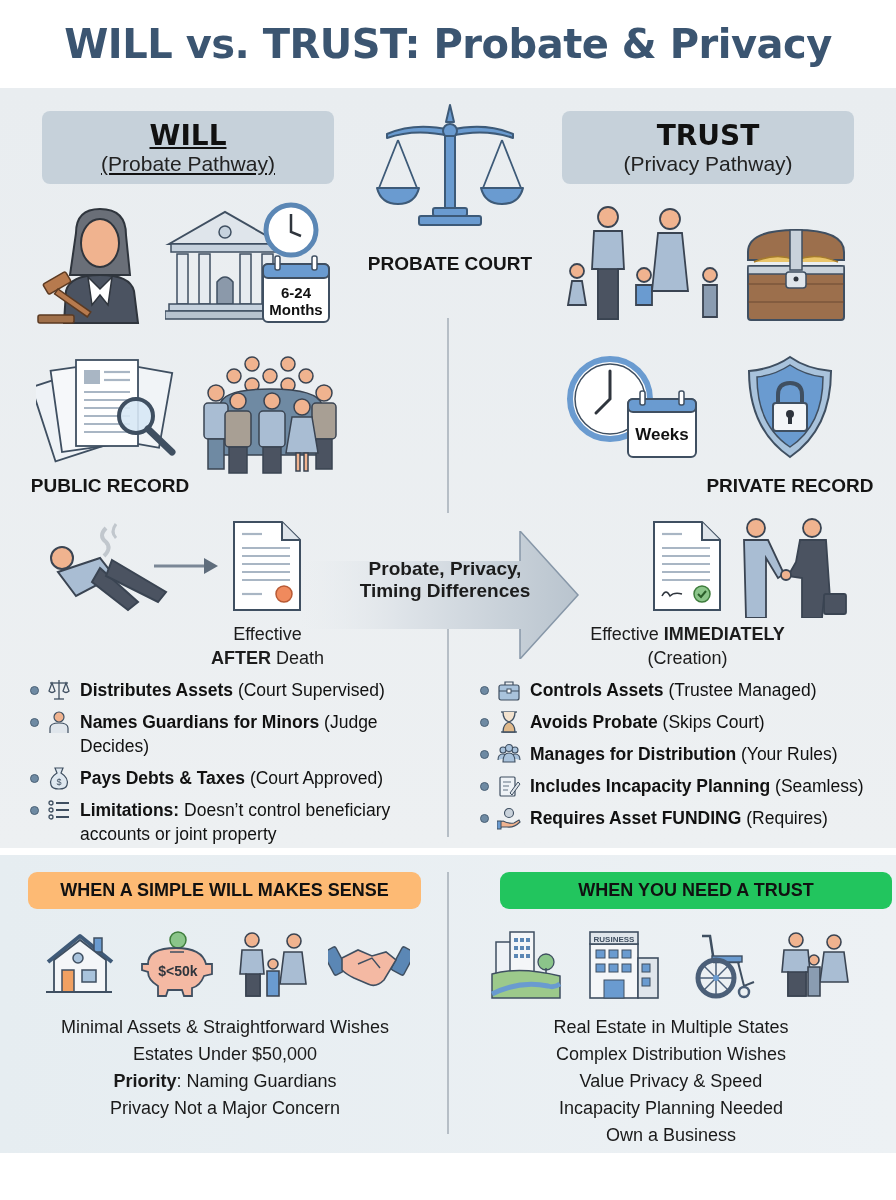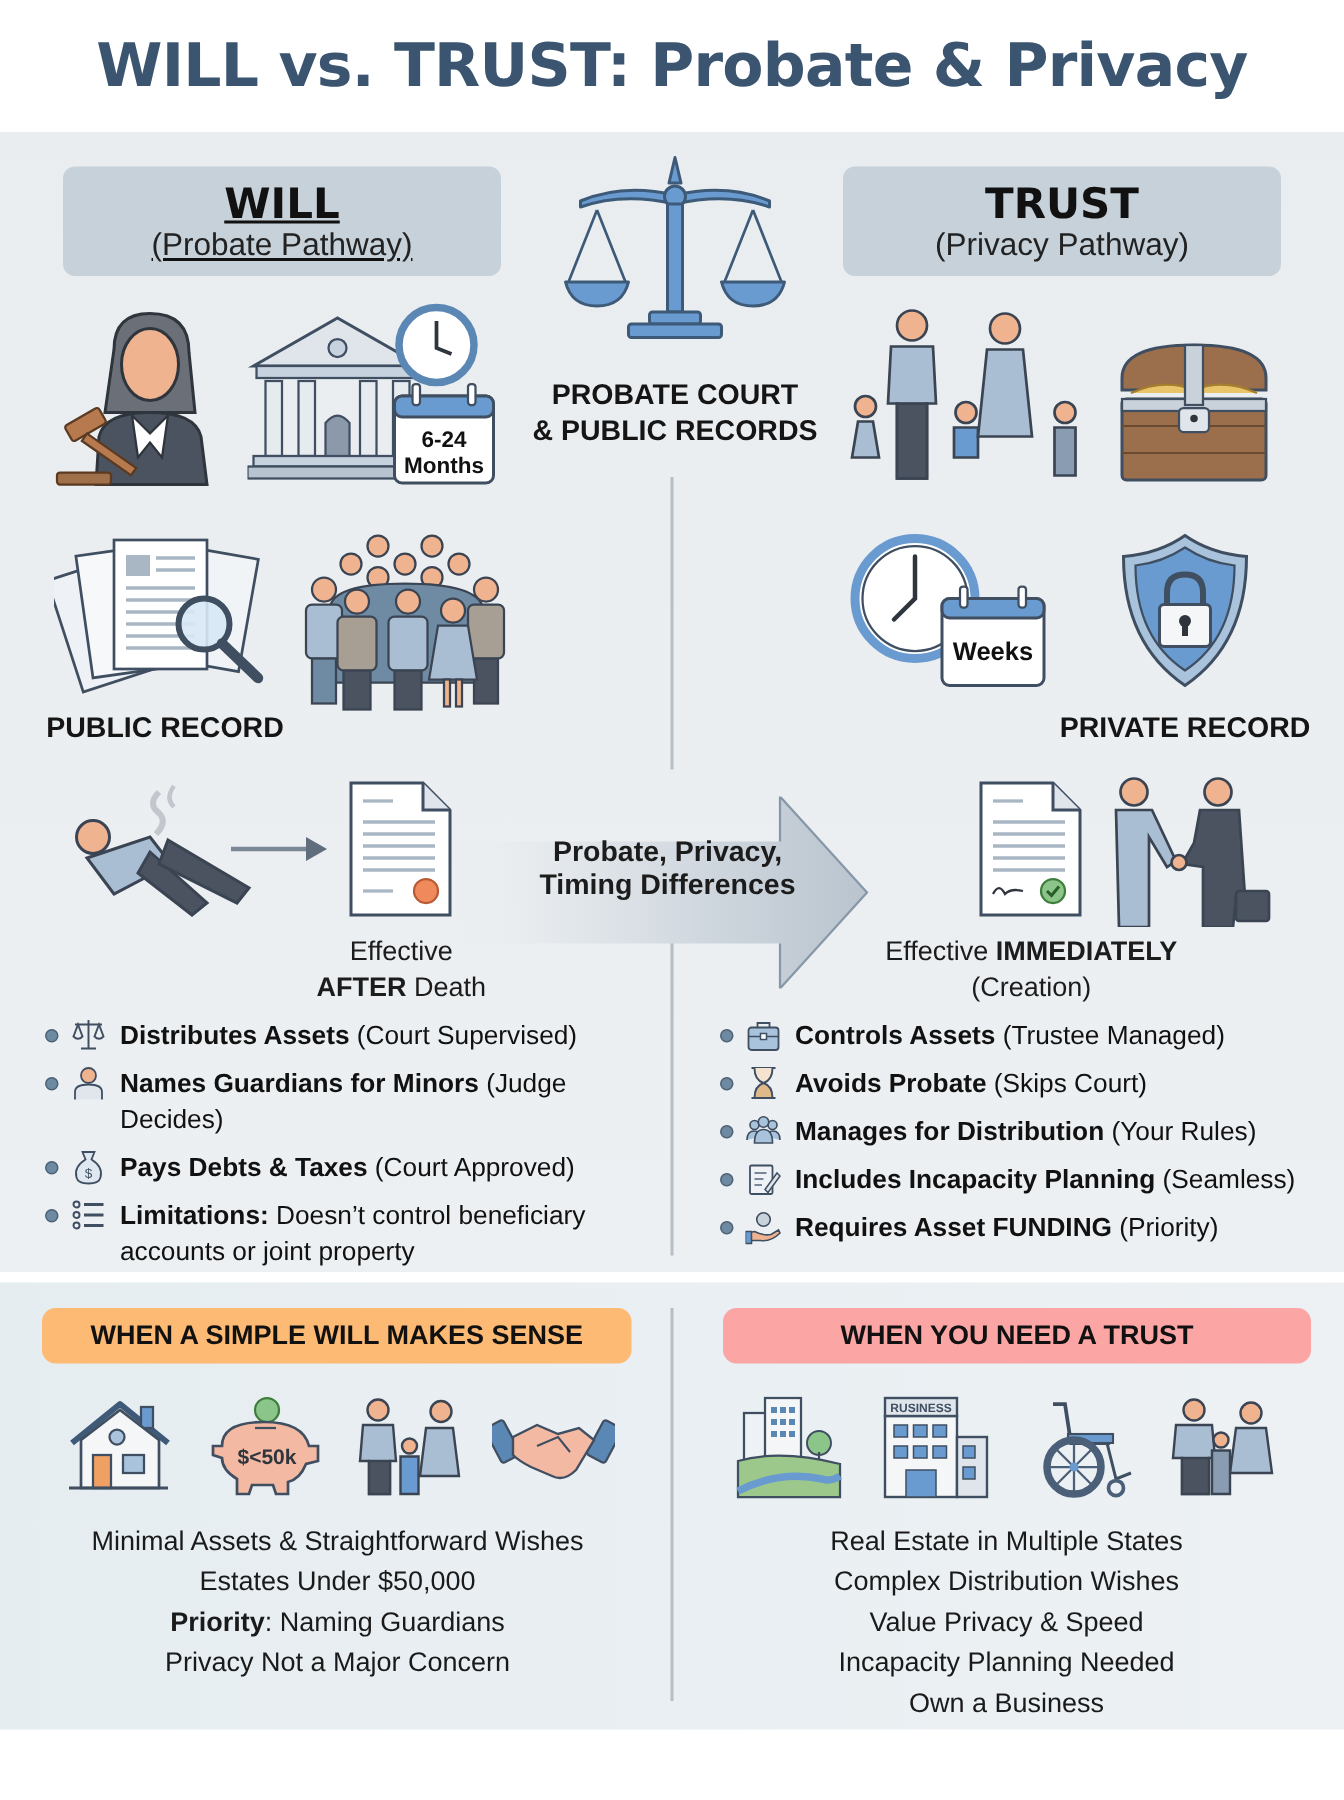--- a/index.html
+++ b/index.html
@@ -97,21 +97,20 @@
     <path d="M2 88 L44 88 Q40 104 23 104 Q6 104 2 88 Z"></path>
     <path d="M106 88 L148 88 Q144 104 127 104 Q110 104 106 88 Z"></path>
   </g>
   <g stroke="#3d5a78" stroke-width="1.8" fill="none">
     <path d="M23 40 L4 88 M23 40 L42 88"></path>
     <path d="M127 40 L108 88 M127 40 L146 88"></path>
   </g>
 </svg>
 <div class="label-bold" style="left:340px;top:252px;width:220px;">
   <div>PROBATE COURT</div>
-  <div>&amp; PUBLIC RECORDS</div>
 </div>
 
 <svg class="icon" style="left:36px;top:205px;" width="118" height="120" viewBox="0 0 118 120">
   <path d="M40 28 Q40 4 64 4 Q90 4 90 30 L94 70 L34 70 Z" fill="#6a6f78" stroke="#2f353d" stroke-width="2"></path>
   <ellipse cx="64" cy="38" rx="19" ry="24" fill="#f0b38f" stroke="#2f353d" stroke-width="2"></ellipse>
   <path d="M28 118 L30 86 Q34 70 64 70 Q94 70 98 86 L102 118 Z" fill="#4b5361" stroke="#2f353d" stroke-width="2"></path>
   <path d="M52 72 L64 84 L76 72 L72 100 L64 90 L56 100 Z" fill="#fff" stroke="#2f353d" stroke-width="1.5"></path>
   <rect x="8" y="72" width="26" height="12" rx="2" transform="rotate(-30 21 78)" fill="#b77a4e" stroke="#5b3a22" stroke-width="1.5"></rect>
   <rect x="22" y="84" width="40" height="6" transform="rotate(35 22 84)" fill="#b77a4e" stroke="#5b3a22" stroke-width="1.5"></rect>
   <rect x="2" y="110" width="36" height="8" rx="2" fill="#a0704a" stroke="#5b3a22" stroke-width="1.5"></rect>
@@ -416,29 +415,29 @@
       </svg>
     <span><b>Includes Incapacity Planning</b><span> (Seamless)</span></span>
   </li>
   <li>
     <span class="dot"></span>
     <svg class="bicon" viewBox="0 0 24 24">
         <circle cx="12" cy="7" r="4.5" fill="#c9d2db" stroke="#3f4f61" stroke-width="1.1"></circle>
         <path d="M1 16 L6 15 Q12 18 17 17 L22 14 L23 16 Q17 22 10 21 L5 21 L1 22 Z" fill="#f0b38f" stroke="#3f4f61" stroke-width="1.1"></path>
         <rect x="0" y="15" width="4" height="8" fill="#6a9bd0" stroke="#3f4f61" stroke-width="1"></rect>
       </svg>
-    <span><b>Requires Asset FUNDING</b><span> (Priority)</span></span>
+    <span><b>Requires Asset FUNDING</b><span> (Requires)</span></span>
   </li>
 </ul>
 
 <div class="panel-bottom"></div>
 <div class="divider-v" style="top:872px;height:262px;"></div>
 
 <div class="when-header" style="left:28px;width:393px;background:#fdba74;">WHEN A SIMPLE WILL MAKES SENSE</div>
-<div class="when-header" style="left:482px;width:392px;background:#fca5a5;">WHEN YOU NEED A TRUST</div>
+<div class="when-header" style="left:500px;width:392px;background:#22c55e;">WHEN YOU NEED A TRUST</div>
 
 <svg class="icon" style="left:46px;top:932px;" width="68" height="62" viewBox="0 0 68 62">
   <path d="M2 30 L34 4 L66 30" fill="none" stroke="#3f5a78" stroke-width="4" stroke-linejoin="round"></path>
   <rect x="48" y="6" width="8" height="14" fill="#6a9bd0" stroke="#3f4f61" stroke-width="1.5"></rect>
   <path d="M8 28 L34 8 L60 28 L60 60 L8 60 Z" fill="#f4f6f8" stroke="#3f4f61" stroke-width="1.8"></path>
   <circle cx="32" cy="26" r="5" fill="#a9c3dc" stroke="#3f4f61" stroke-width="1.5"></circle>
   <rect x="16" y="38" width="12" height="22" fill="#f0a062" stroke="#3f4f61" stroke-width="1.5"></rect>
   <rect x="36" y="38" width="14" height="12" fill="#a9c3dc" stroke="#3f4f61" stroke-width="1.5"></rect>
   <line x1="0" y1="60" x2="66" y2="60" stroke="#3f4f61" stroke-width="2"></line>
 </svg>

